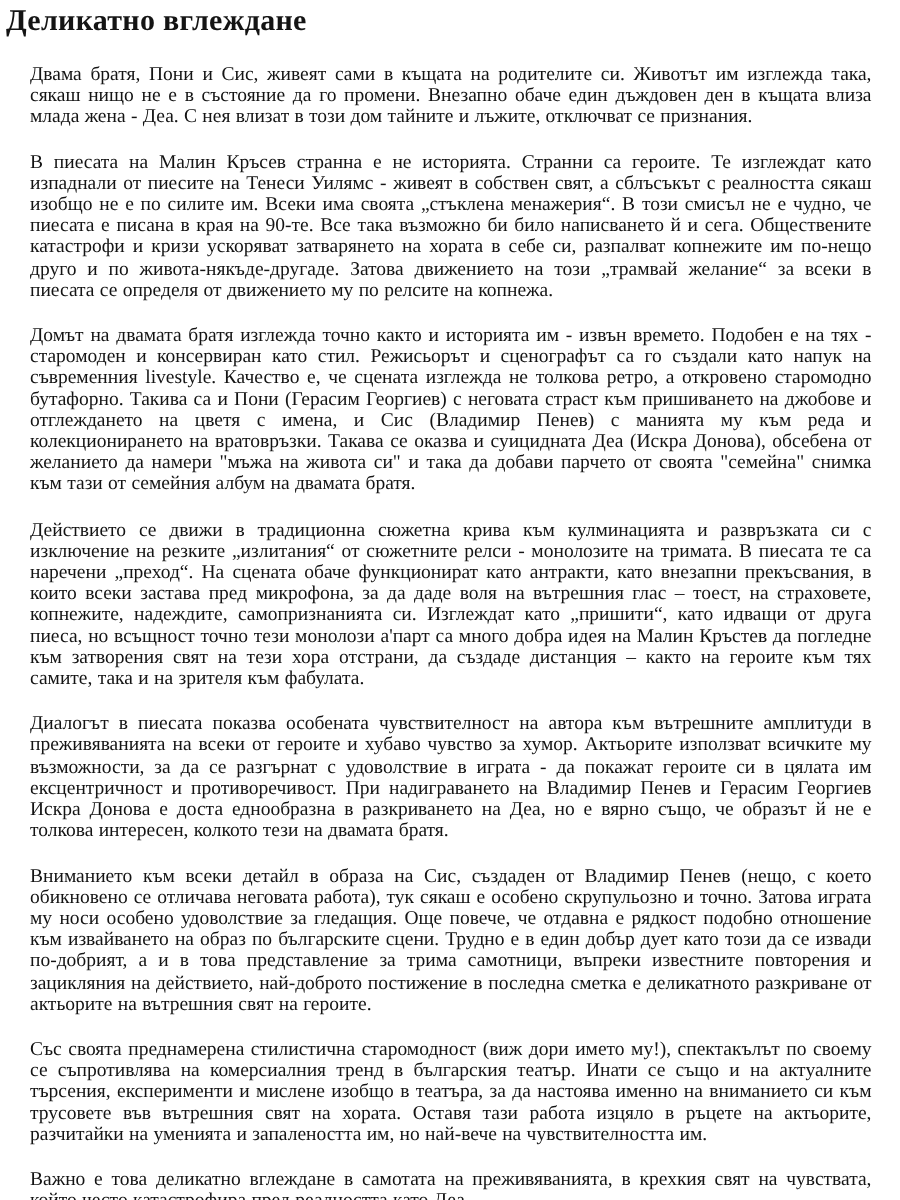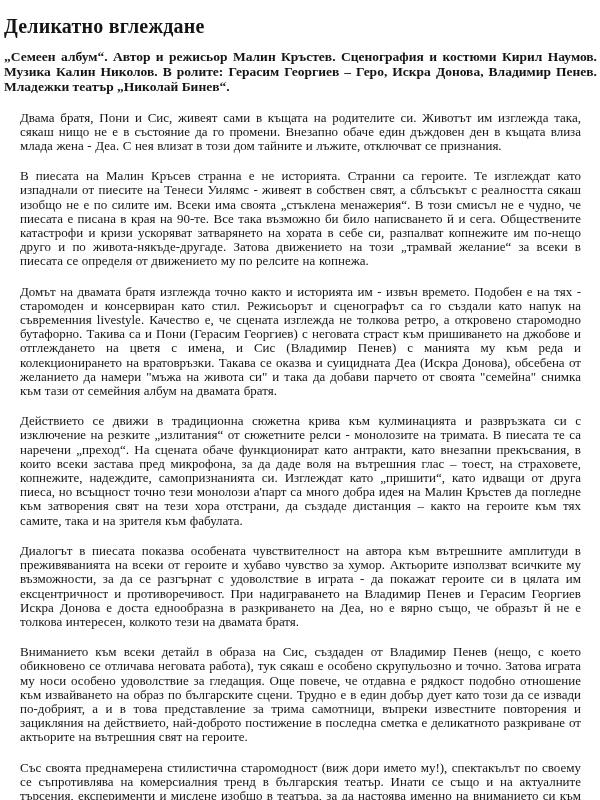--- a/index.html
+++ b/index.html
@@ -15,21 +15,21 @@
     background: #ffffff;
     color: #141414;
     font-family: "Liberation Serif", "DejaVu Serif", serif;
     padding: 3px 3px 0 4px;
     overflow: hidden;
   }
   .title {
     font-size: 20px;
     font-weight: bold;
     line-height: 1.15;
-    margin: 12px 0 11px 0;
+    margin: 0 0 11px 0;
     letter-spacing: 0.2px;
   }
   .credits {
     font-size: 13.5px;
     font-weight: bold;
     line-height: 15.2px;
     text-align: justify;
     margin: 0 0 9px 0;
   }
   .body-text p {
@@ -45,21 +45,20 @@
     margin: 0;
     text-align: left;
   }
 </style>
 </head>
 <body>
 
 <div class="page">
   <h1 class="title">Деликатно вглеждане</h1>
 
-  <p class="credits">„Семеен албум“. Автор и режисьор Малин Кръстев. Сценография и костюми Кирил Наумов. Музика Калин Николов. В ролите: Герасим Георгиев – Геро, Искра Донова, Владимир Пенев. Младежки театър „Николай Бинев“.</p>
 
   <div class="body-text">
     <p>Двама братя, Пони и Сис, живеят сами в къщата на родителите си. Животът им изглежда така, сякаш нищо не е в състояние да го промени. Внезапно обаче един дъждовен ден в къщата влиза млада жена - Деа. С нея влизат в този дом тайните и лъжите, отключват се признания.</p>
     <p>В пиесата на Малин Кръсев странна е не историята. Странни са героите. Те изглеждат като изпаднали от пиесите на Тенеси Уилямс - живеят в собствен свят, а сблъсъкът с реалността сякаш изобщо не е по силите им. Всеки има своята „стъклена менажерия“. В този смисъл не е чудно, че пиесата е писана в края на 90-те. Все така възможно би било написването й и сега. Обществените катастрофи и кризи ускоряват затварянето на хората в себе си, разпалват копнежите им по-нещо друго и по живота-някъде-другаде. Затова движението на този „трамвай желание“ за всеки в пиесата се определя от движението му по релсите на копнежа.</p>
     <p>Домът на двамата братя изглежда точно както и историята им - извън времето. Подобен е на тях - старомоден и консервиран като стил. Режисьорът и сценографът са го създали като напук на съвременния livestyle. Качество е, че сцената изглежда не толкова ретро, а откровено старомодно бутафорно. Такива са и Пони (Герасим Георгиев) с неговата страст към пришиването на джобове и отглеждането на цветя с имена, и Сис (Владимир Пенев) с манията му към реда и колекционирането на вратовръзки. Такава се оказва и суицидната Деа (Искра Донова), обсебена от желанието да намери "мъжа на живота си" и така да добави парчето от своята "семейна" снимка към тази от семейния албум на двамата братя.</p>
     <p>Действието се движи в традиционна сюжетна крива към кулминацията и развръзката си с изключение на резките „излитания“ от сюжетните релси - монолозите на тримата. В пиесата те са наречени „преход“. На сцената обаче функционират като антракти, като внезапни прекъсвания, в които всеки застава пред микрофона, за да даде воля на вътрешния глас – тоест, на страховете, копнежите, надеждите, самопризнанията си. Изглеждат като „пришити“, като идващи от друга пиеса, но всъщност точно тези монолози а'парт са много добра идея на Малин Кръстев да погледне към затворения свят на тези хора отстрани, да създаде дистанция – както на героите към тях самите, така и на зрителя към фабулата.</p>
     <p>Диалогът в пиесата показва особената чувствителност на автора към вътрешните амплитуди в преживяванията на всеки от героите и хубаво чувство за хумор. Актьорите използват всичките му възможности, за да се разгърнат с удоволствие в играта - да покажат героите си в цялата им ексцентричност и противоречивост. При надиграването на Владимир Пенев и Герасим Георгиев Искра Донова е доста еднообразна в разкриването на Деа, но е вярно също, че образът й не е толкова интересен, колкото тези на двамата братя.</p>
     <p>Вниманието към всеки детайл в образа на Сис, създаден от Владимир Пенев (нещо, с което обикновено се отличава неговата работа), тук сякаш е особено скрупульозно и точно. Затова играта му носи особено удоволствие за гледащия. Още повече, че отдавна е рядкост подобно отношение към извайването на образ по българските сцени. Трудно е в един добър дует като този да се извади по-добрият, а и в това представление за трима самотници, въпреки известните повторения и зацикляния на действието, най-доброто постижение в последна сметка е деликатното разкриване от актьорите на вътрешния свят на героите.</p>
     <p>Със своята преднамерена стилистична старомодност (виж дори името му!), спектакълът по своему се съпротивлява на комерсиалния тренд в българския театър. Инати се също и на актуалните търсения, експерименти и мислене изобщо в театъра, за да настоява именно на вниманието си към трусовете във вътрешния свят на хората. Оставя тази работа изцяло в ръцете на актьорите, разчитайки на уменията и запалеността им, но най-вече на чувствителността им.</p>
     <p>Важно е това деликатно вглеждане в самотата на преживяванията, в крехкия свят на чувствата, който често катастрофира пред реалността като Деа.</p>

